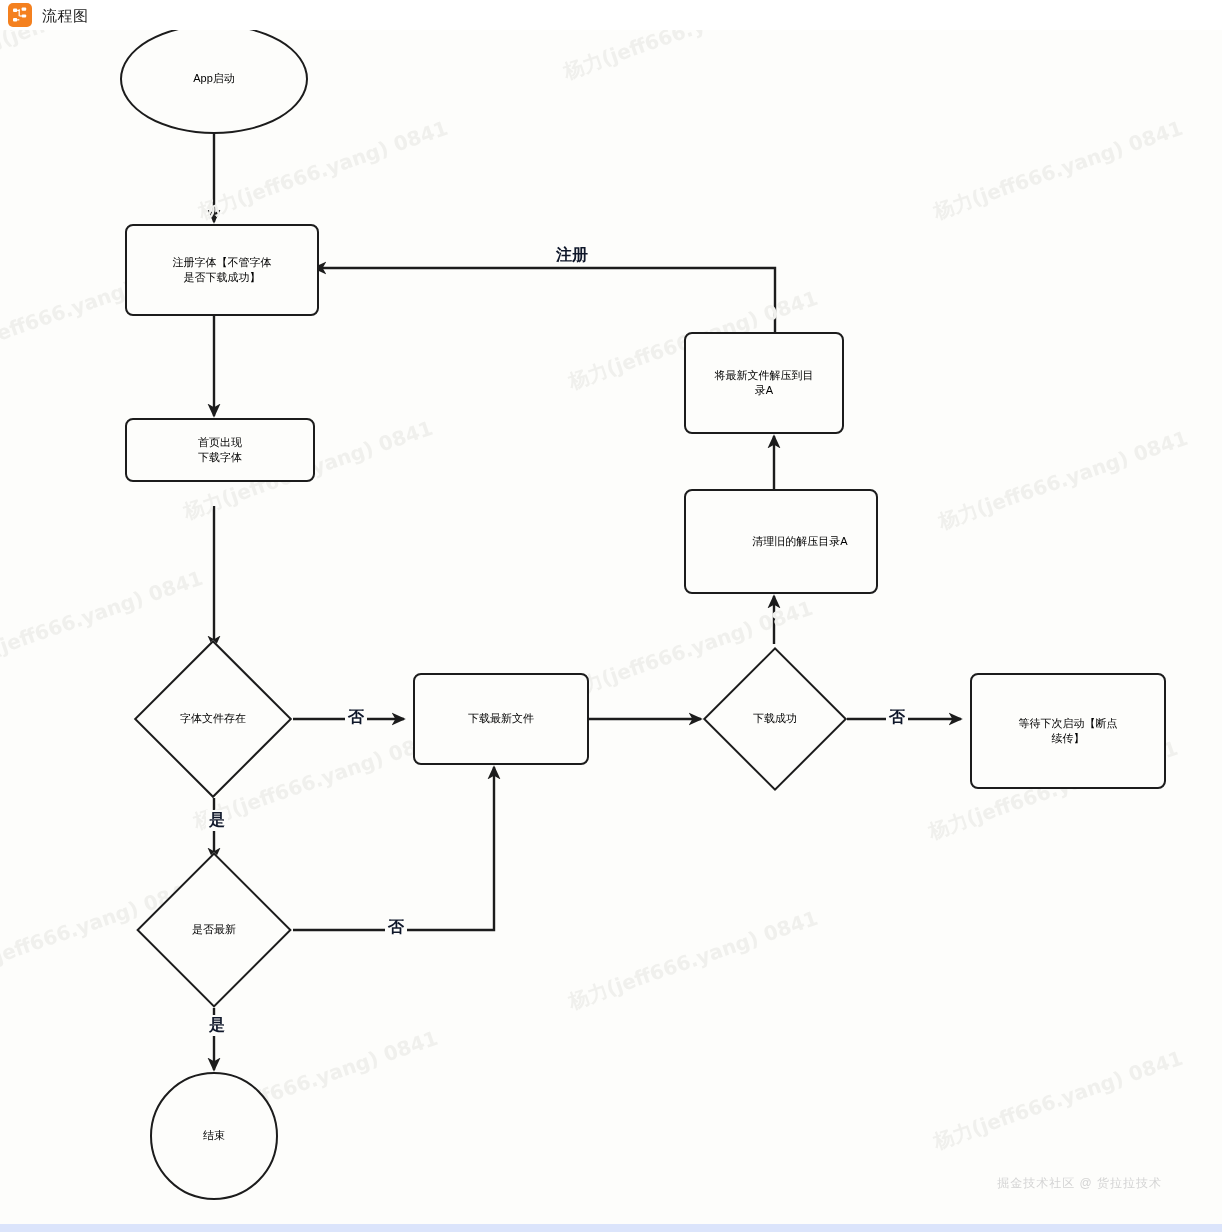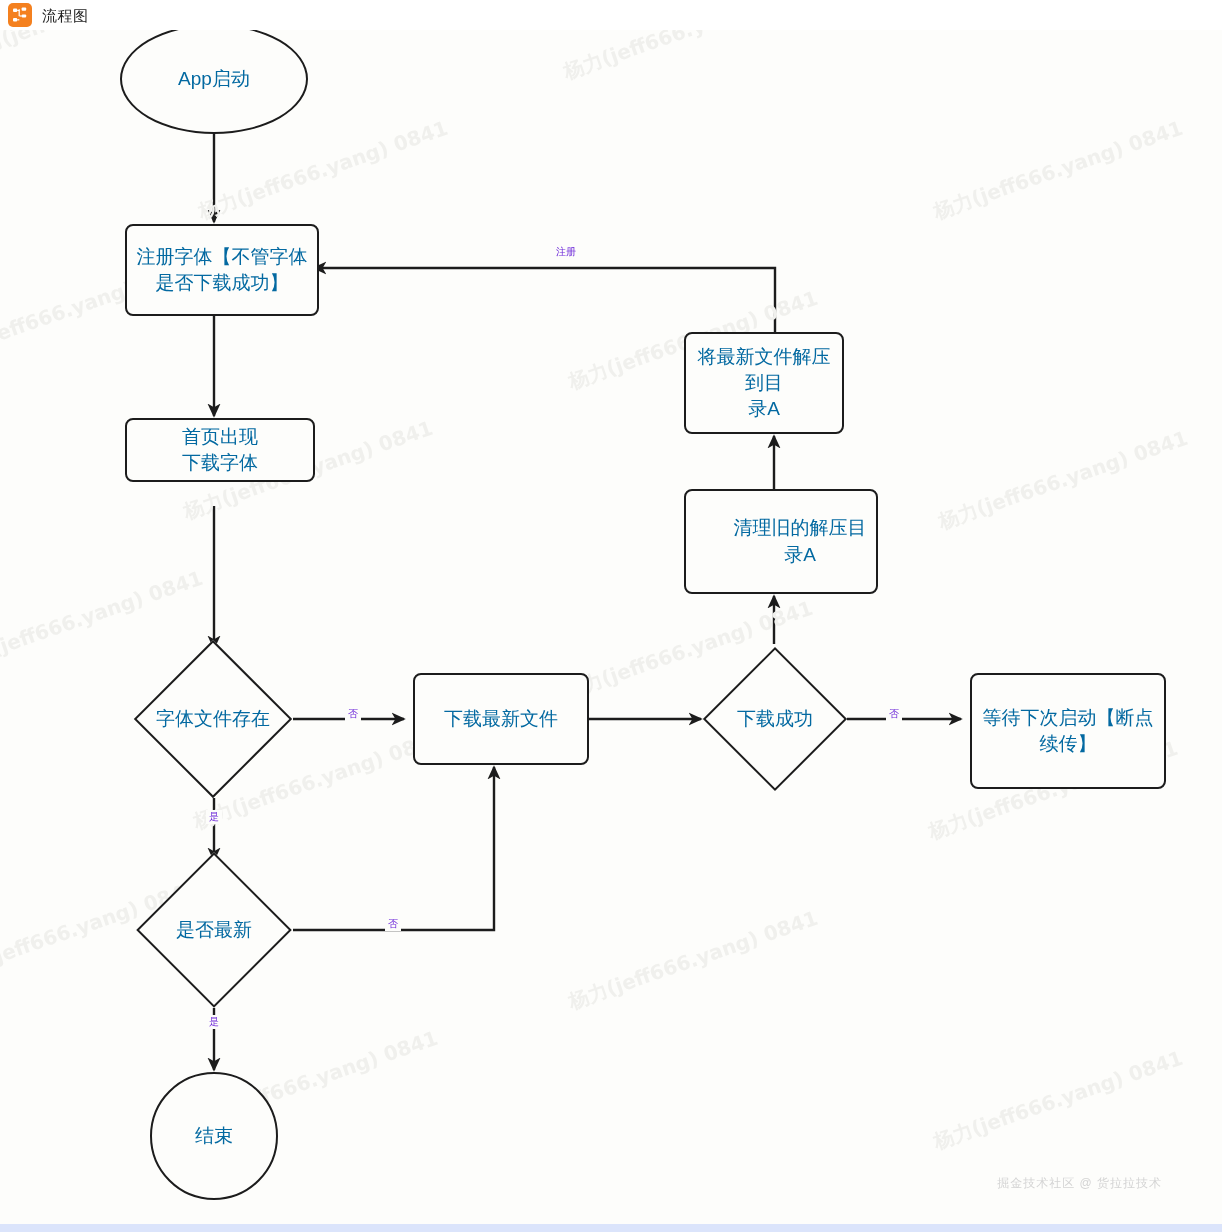--- a/index.html
+++ b/index.html
@@ -50,24 +50,24 @@
     width: 1222px; height: 1232px;
   }
   #edges { position: absolute; left: 0; top: 0; }
 
   .node {
     position: absolute;
     display: flex;
     align-items: center;
     justify-content: center;
     text-align: center;
-    color: #0369a1;
+    color: #000000;
     background: #fdfdfb;
     border: 2.2px solid #1c1c1c;
-    font-size: 19px;
+    font-size: 11px;
     line-height: 1.38;
     z-index: 10;
   }
   .node .label { padding: 0 6px; white-space: pre-line; }
   .node.ellipse { border-radius: 50%; }
   .node.circle  { border-radius: 50%; }
   .node.rrect   { border-radius: 8px; margin-left: 7px; }
   .node.diamond {
     border: none;
     background: transparent;
@@ -83,26 +83,27 @@
   .node.diamond .label {
     position: relative;
     z-index: 3;
     white-space: nowrap;
     background: transparent;
   }
 
   
   .edge-label {
     position: absolute;
-    font-size: 10px;
-    color: #6d28d9;
+    font-size: 16px;
+    color: #0f172a;
     background: #fdfdfb;
     padding: 0 3px;
     z-index: 12;
     white-space: nowrap;
+    font-weight: bold;
   }
 
   
   .wm {
     position: absolute;
     font-size: 20px;
     color: #f0f0ed;
     transform: rotate(-19deg);
     transform-origin: left top;
     white-space: nowrap;

